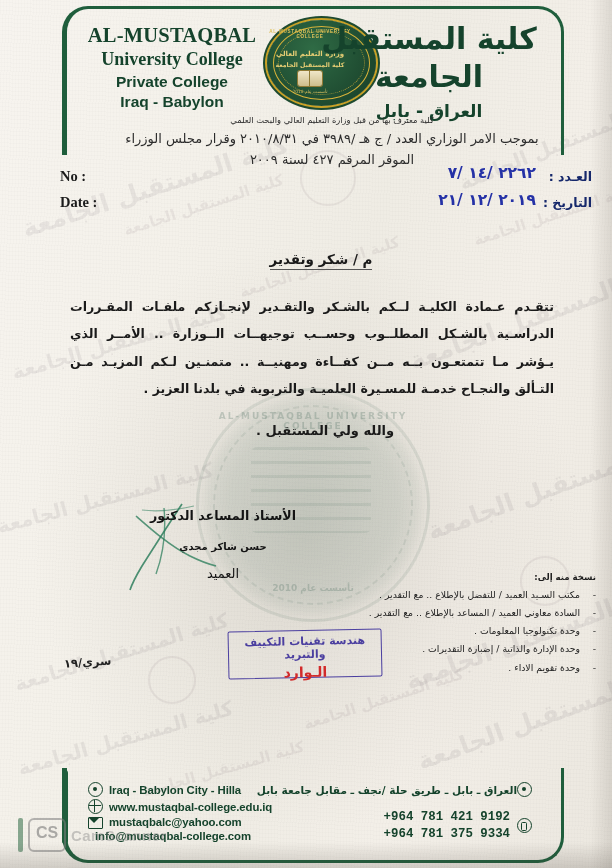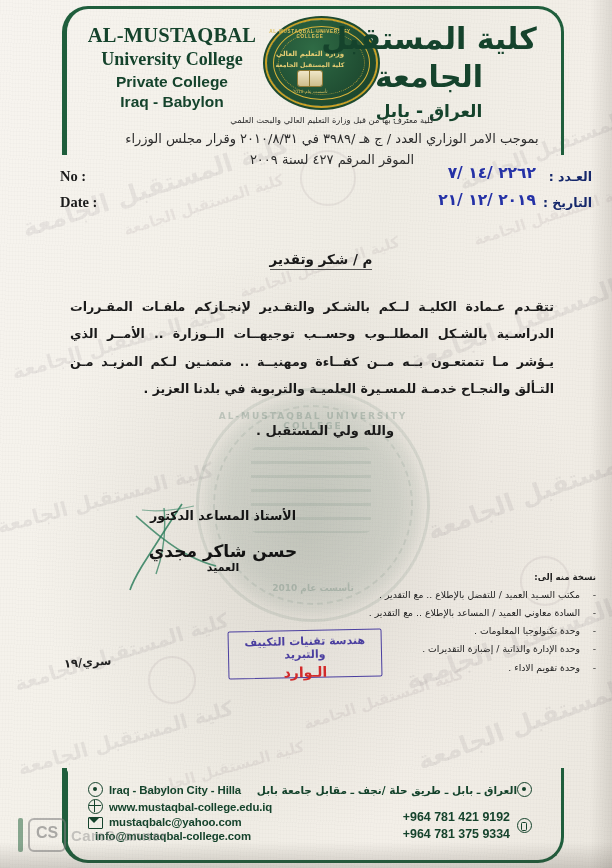--- a/index.html
+++ b/index.html
@@ -188,22 +188,22 @@
   .closing{
     margin-top:20px;font-size:13px;font-weight:700;text-align:center;margin-right:-34px;
   }
 
   
   .sign{
     position:absolute;left:108px;top:508px;width:230px;text-align:center;direction:rtl;
     color:#131313;font-family:"DejaVu Sans", sans-serif;
   }
   .sign .s1{font-size:12.6px;font-weight:700;}
-  .sign .s2{font-size:17px;font-weight:700;margin-top:18px;}
-  .sign .s3{font-size:11px;font-weight:700;}
+  .sign .s2{font-size:10px;font-weight:700;margin-top:18px;}
+  .sign .s3{font-size:13px;font-weight:400;margin-top:14px;}
   .sig-ink{
     position:absolute;left:112px;top:500px;width:150px;height:92px;pointer-events:none;
   }
 
   
   .cc{
     position:absolute;right:16px;top:572px;width:300px;direction:rtl;
     font-family:"DejaVu Sans", sans-serif;color:#1d1d1d;text-align:right;
   }
   .cc .cc-title{font-size:8.6px;font-weight:700;margin-bottom:4px;}
@@ -256,21 +256,21 @@
   }
   .f-right{
     position:absolute;right:24px;top:14px;direction:rtl;text-align:right;color:#15432c;
   }
   .f-ar{
     font-family:"DejaVu Sans", sans-serif;font-size:10.5px;font-weight:700;
     display:flex;align-items:center;justify-content:flex-start;
   }
   .f-phones{margin-top:12px;display:flex;align-items:center;gap:7px;direction:ltr;justify-content:flex-end;}
   .f-phones .nums{text-align:right;}
-  .f-phones .num{font-size:12.4px;font-weight:700;line-height:1.35;}
+  .f-phones .num{font-size:12.4px;font-weight:700;line-height:1.35;font-family:Liberation Mono, monospace;}
 
   
   .cs{
     position:absolute;left:18px;top:818px;display:flex;align-items:center;gap:5px;opacity:.55;
   }
   .cs .cs-bar{width:5px;height:34px;background:#2f6b45;border-radius:2px;}
   .cs .cs-box{
     width:34px;height:30px;border:2.4px solid #7e7e7e;border-radius:6px;
     color:#6f6f6f;font-weight:700;font-size:16px;line-height:26px;text-align:center;
     font-family:"Liberation Sans", sans-serif;

